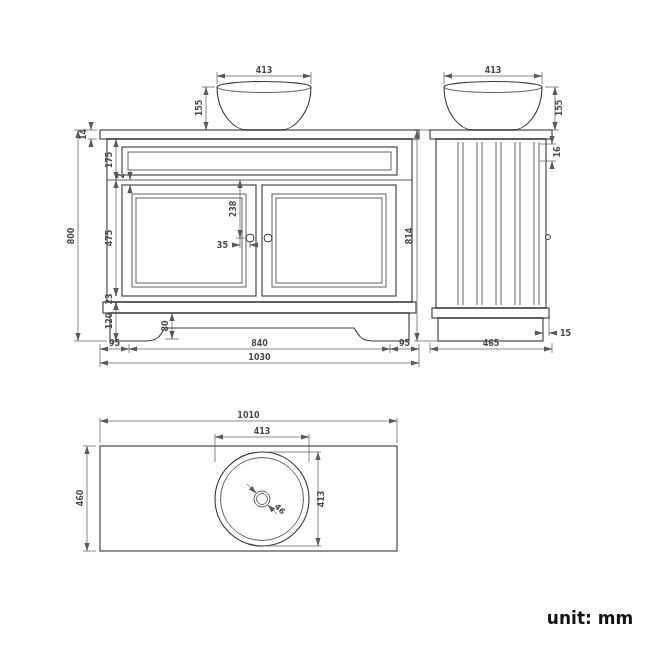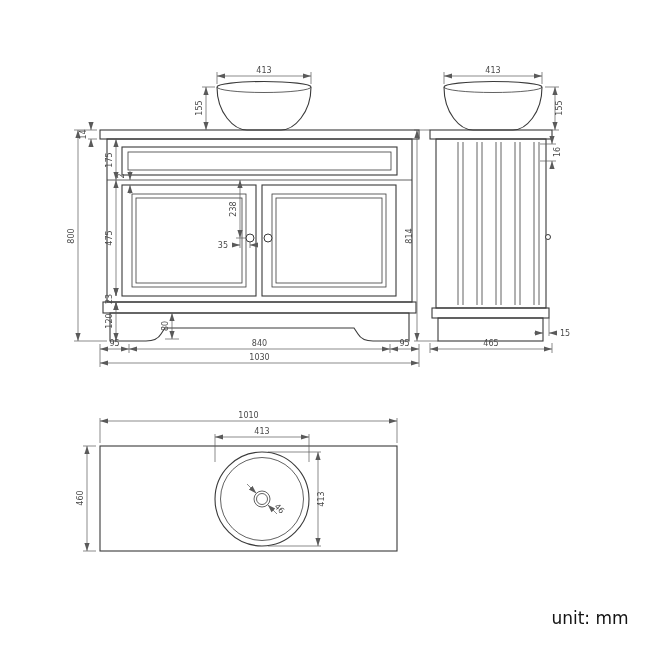--- a/index.html
+++ b/index.html
@@ -1,16 +1,16 @@
 <!DOCTYPE html>
 <html><head>
 <meta charset="utf-8">
 <style>
   html,body{margin:0;padding:0;background:#ffffff;}
-  .stage{width:650px;height:650px;position:relative;background:#fff;overflow:hidden;}
+  .stage{width:650px;height:650px;position:relative;background:#fff;overflow:hidden;font-weight:bold;}
   svg{display:block;}
   .obj{fill:none;stroke:#3a3a3a;stroke-width:1.1;}
   .objthin{fill:none;stroke:#3a3a3a;stroke-width:0.8;}
   .dim{fill:none;stroke:#5a5a5a;stroke-width:0.7;}
   .dtxt{font-family:"DejaVu Sans",sans-serif;font-size:8px;fill:#4a4a4a;}
   .unit{font-family:"DejaVu Sans",sans-serif;font-size:17px;fill:#141414;}
   .knob{fill:#ffffff;stroke:#3a3a3a;stroke-width:1;}
 </style>
 </head>
 <body>

